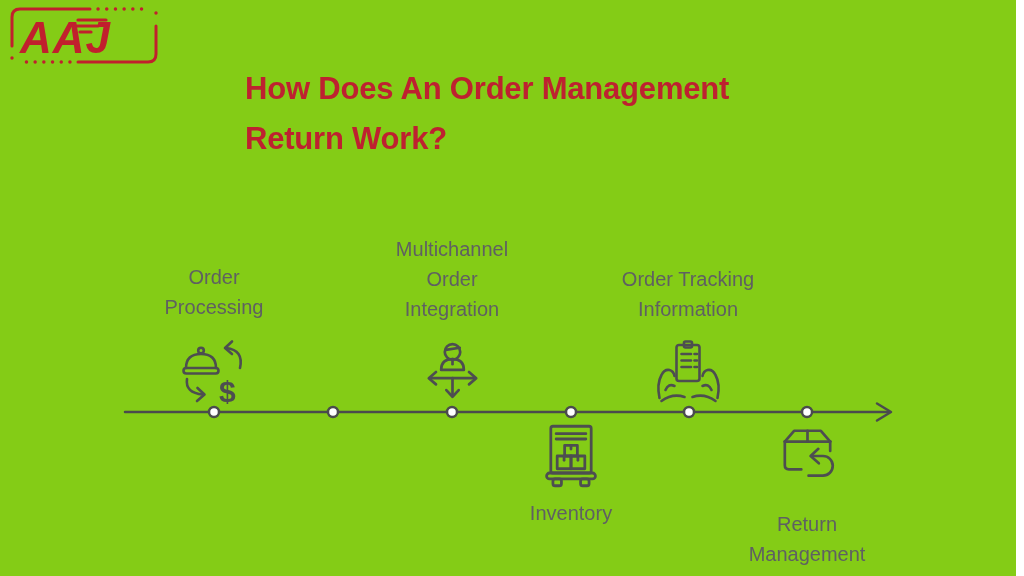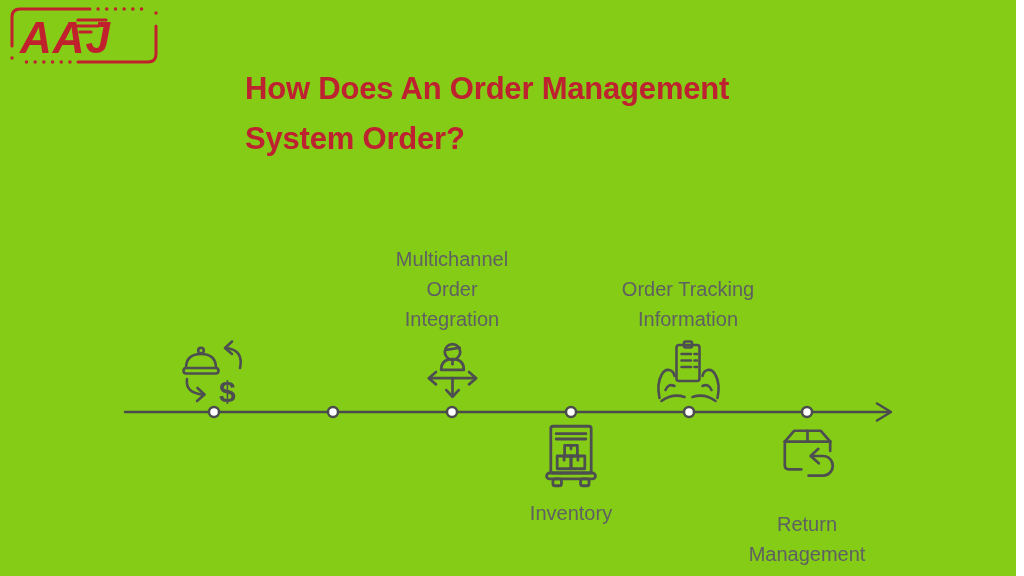--- a/index.html
+++ b/index.html
@@ -24,21 +24,21 @@
 
   
   .step {
     position:absolute; display:flex; flex-direction:column; align-items:center;
     transform:translateX(-50%);
   }
   .step .step-label {
     font-size:20px; line-height:30px; text-align:center; color:#5f6062;
   }
   .above { bottom:172px; }
-  .above .step-label { margin-bottom:6px; }
+  .above .step-label { margin-bottom:16px; }
   .below { top:422px; }
   .below .step-label { margin-top:8px; }
 
   .s1 { left:214px; } .s1 .step-label { width:130px; }
   .s2 { left:333px; } .s2 .step-label { width:110px; }
   .s3 { left:452px; } .s3 .step-label { width:145px; }
   .s4 { left:571px; } .s4 .step-label { width:120px; }
   .s5 { left:688px; } .s5 .step-label { width:165px; }
   .s6 { left:807px; } .s6 .step-label { width:155px;margin-top:21px; }
 
@@ -68,35 +68,36 @@
         <path d="M 70 15 H 98" stroke-width="3.2"></path>
         <path d="M 66 21 H 90" stroke-width="3.2"></path>
         <path d="M 72 27 H 83" stroke-width="3.2"></path>
       </g>
       <text x="12" y="48" font-size="44" font-weight="bold" font-style="italic" fill="#c1202d" font-family="Liberation Sans, sans-serif" letter-spacing="1">AAJ</text>
     </svg>
   </div>
 
   <h1 class="title">
     <span class="title-line">How Does An Order Management</span>
-    <span class="title-line">System Order?</span>
+    <span class="title-line">Return Work?</span>
   </h1>
 
   <svg class="timeline" viewBox="0 0 1024 36">
     <path class="tl" d="M 125 18 H 888"></path>
     <polyline class="tl" points="877,9.5 891,18 877,26.5"></polyline>
     <circle class="node" cx="214" cy="18" r="5"></circle>
     <circle class="node" cx="333" cy="18" r="5"></circle>
     <circle class="node" cx="452" cy="18" r="5"></circle>
     <circle class="node" cx="571" cy="18" r="5"></circle>
     <circle class="node" cx="689" cy="18" r="5"></circle>
     <circle class="node" cx="807" cy="18" r="5"></circle>
   </svg>
 
   <div class="step above s1">
+    <div class="step-label">Order Processing</div>
     <svg class="icon-svg" width="72" height="66" viewBox="0 0 72 66">
       <path d="M 8 30 Q 8 16 23 16 Q 38 16 38 30"></path>
       <circle cx="23" cy="12.5" r="2.8"></circle>
       <rect x="5.5" y="30" width="35" height="5.5" rx="2.75"></rect>
       <path d="M 62 30 Q 66 12 48 10"></path>
       <polyline points="54,3.5 47,10 54,16"></polyline>
       <path d="M 9 41 Q 7 55 25 56.5"></path>
       <polyline points="19.5,50 26.5,56.5 19,63"></polyline>
       <text x="41" y="64" font-size="30" font-weight="bold" fill="#4d4e50" stroke="none" font-family="Liberation Sans, sans-serif">$</text>
     </svg>

